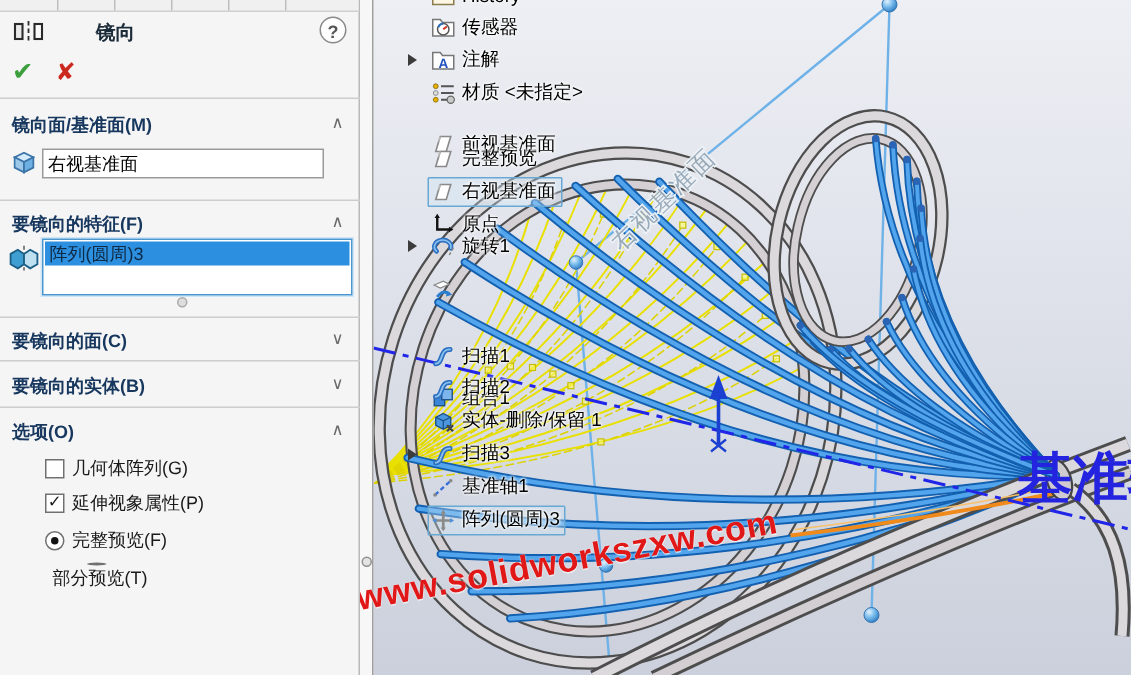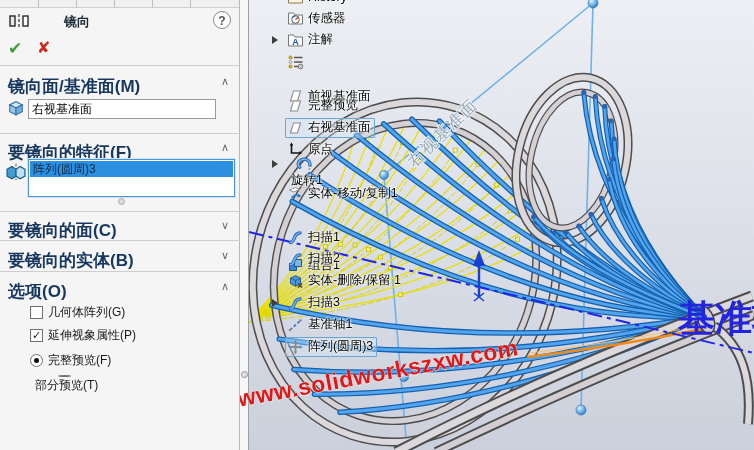--- a/index.html
+++ b/index.html
@@ -47,21 +47,21 @@
   .pm-title-row{position:absolute;left:0;top:10px;width:100%;height:24px;}
   .pm-title{position:absolute;left:34px;top:3px;font-size:13px;font-weight:bold;color:#1c2b3a;margin-left:30px;}
   .pm-title-icon{position:absolute;left:8px;top:2px;}
   .pm-help{position:absolute;right:8px;top:1px;width:18px;height:18px;border-radius:50%;
     border:1px solid #8a8a8a;background:#fdfdfd;color:#555;font-size:12px;font-weight:bold;
     text-align:center;line-height:18px;box-sizing:border-box;}
   .pm-buttons{position:absolute;left:0;top:38px;width:100%;height:22px;}
   .btn-ok{position:absolute;left:8px;top:0;font-size:17px;font-weight:bold;color:#3d9e3d;cursor:pointer;}
   .btn-cancel{position:absolute;left:37px;top:0;font-size:16px;font-weight:bold;color:#cc2a1f;cursor:pointer;}
   .divider{position:absolute;left:0;width:240px;height:1px;background:#cdcdcd;}
-  .sec-header{position:absolute;left:8px;font-size:17px;font-weight:bold;color:#17375e;white-space:nowrap;}
+  .sec-header{position:absolute;left:8px;font-size:12px;font-weight:bold;color:#17375e;white-space:nowrap;}
   .chevron{position:absolute;right:10px;font-size:11px;color:#6a6a6a;font-weight:normal;}
   .pm-input{position:absolute;left:28px;width:188px;height:20px;border:1px solid #9a9a9a;background:#fff;
     font-size:12px;color:#000;padding:0 3px;box-sizing:border-box;line-height:18px;}
   .pm-listbox{position:absolute;left:28px;width:205px;height:36px;border:1px solid #4d97d0;background:#fff;
     box-shadow:0 0 0 1px #cfe4f5;}
   .pm-listitem{margin:1px;height:16px;background:#2d8fe0;color:#0e2a44;font-size:12px;line-height:16px;padding:0 3px;}
   .resize-dot{position:absolute;left:118px;width:7px;height:7px;border-radius:50%;
     background:#ddd;border:1px solid #aaa;box-sizing:border-box;}
   .opt-row{position:absolute;left:30px;height:16px;display:flex;align-items:center;}
   .cb{width:13px;height:13px;border:1px solid #707070;background:#fff;box-sizing:border-box;
@@ -347,20 +347,21 @@
       <span class="t-arrow"></span>
       <svg class="ticon" viewBox="0 0 16 16">
         <use href="#sym-annotation-folder-icon"></use>
       </svg>
       <span class="tlabel">注解</span>
     </div>
     <div class="trow" style="top: 51.8px;">
       <svg class="ticon" viewBox="0 0 16 16">
         <use href="#sym-material-icon"></use>
       </svg>
+      <span class="tlabel">材质 &lt;未指定&gt;</span>
     </div>
     <div class="trow" style="top: 86px; justify-content: flex-end;">
       <svg class="ticon" viewBox="0 0 16 16">
         <use href="#sym-plane-icon"></use>
       </svg>
       <span class="tlabel">前视基准面</span>
     </div>
     <div class="trow" style="top: 95.6px;">
       <svg class="ticon" viewBox="0 0 16 16">
         <use href="#sym-plane-icon"></use>
@@ -372,32 +373,31 @@
         <use href="#sym-plane-icon"></use>
       </svg>
       <span class="tlabel">右视基准面</span>
     </div>
     <div class="trow" style="top: 139.4px; justify-content: space-between;">
       <svg class="ticon" viewBox="0 0 16 16">
         <use href="#sym-origin-icon"></use>
       </svg>
       <span class="tlabel">原点</span>
     </div>
-    <div class="trow" style="top: 154px; flex-direction: column;">
+    <div class="trow" style="top: 154px;">
       <span class="t-arrow"></span>
       <svg class="ticon" viewBox="0 0 16 16">
         <use href="#sym-revolve-icon"></use>
       </svg>
       <span class="tlabel">旋转1</span>
     </div>
     <div class="trow" style="top: 183.2px;">
       <svg class="ticon" viewBox="0 0 16 16">
         <use href="#sym-move-copy-icon"></use>
       </svg>
-      <span class="tlabel">实体-移动/复制1</span>
     </div>
     <div class="trow" style="top: 222px; margin-top: 33px;">
       <svg class="ticon" viewBox="0 0 16 16">
         <use href="#sym-combine-icon"></use>
       </svg>
       <span class="tlabel">组合1</span>
     </div>
     <div class="trow" style="top: 227px;">
       <svg class="ticon" viewBox="0 0 16 16">
         <use href="#sym-sweep-icon"></use>

